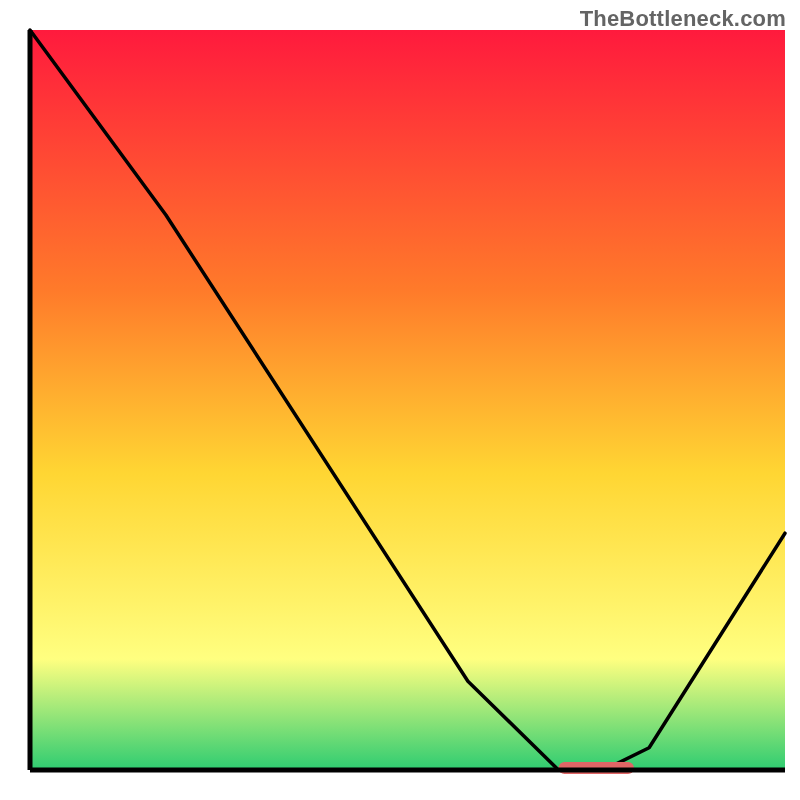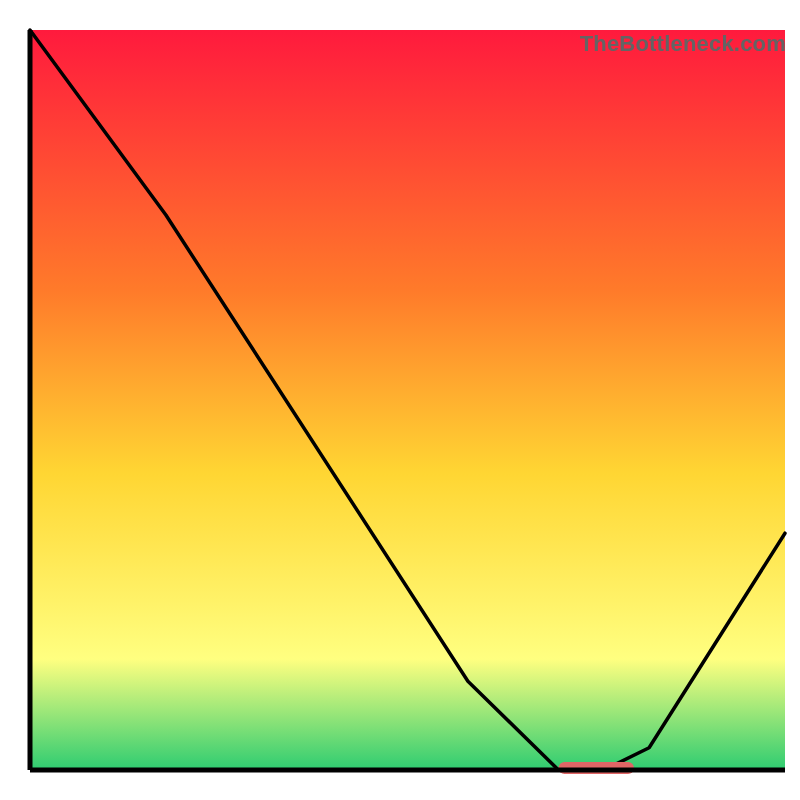--- a/index.html
+++ b/index.html
@@ -17,21 +17,20 @@
     height: 800px;
   }
   .watermark {
     position: absolute;
     top: 6px;
     right: 14px;
     font-size: 22px;
     font-weight: 600;
     color: #646464;
     letter-spacing: 0.2px;
-    margin-top: 25px;
   }
   svg.chart {
     position: absolute;
     left: 0;
     top: 0;
   }
 </style>
 </head>
 <body>
 

